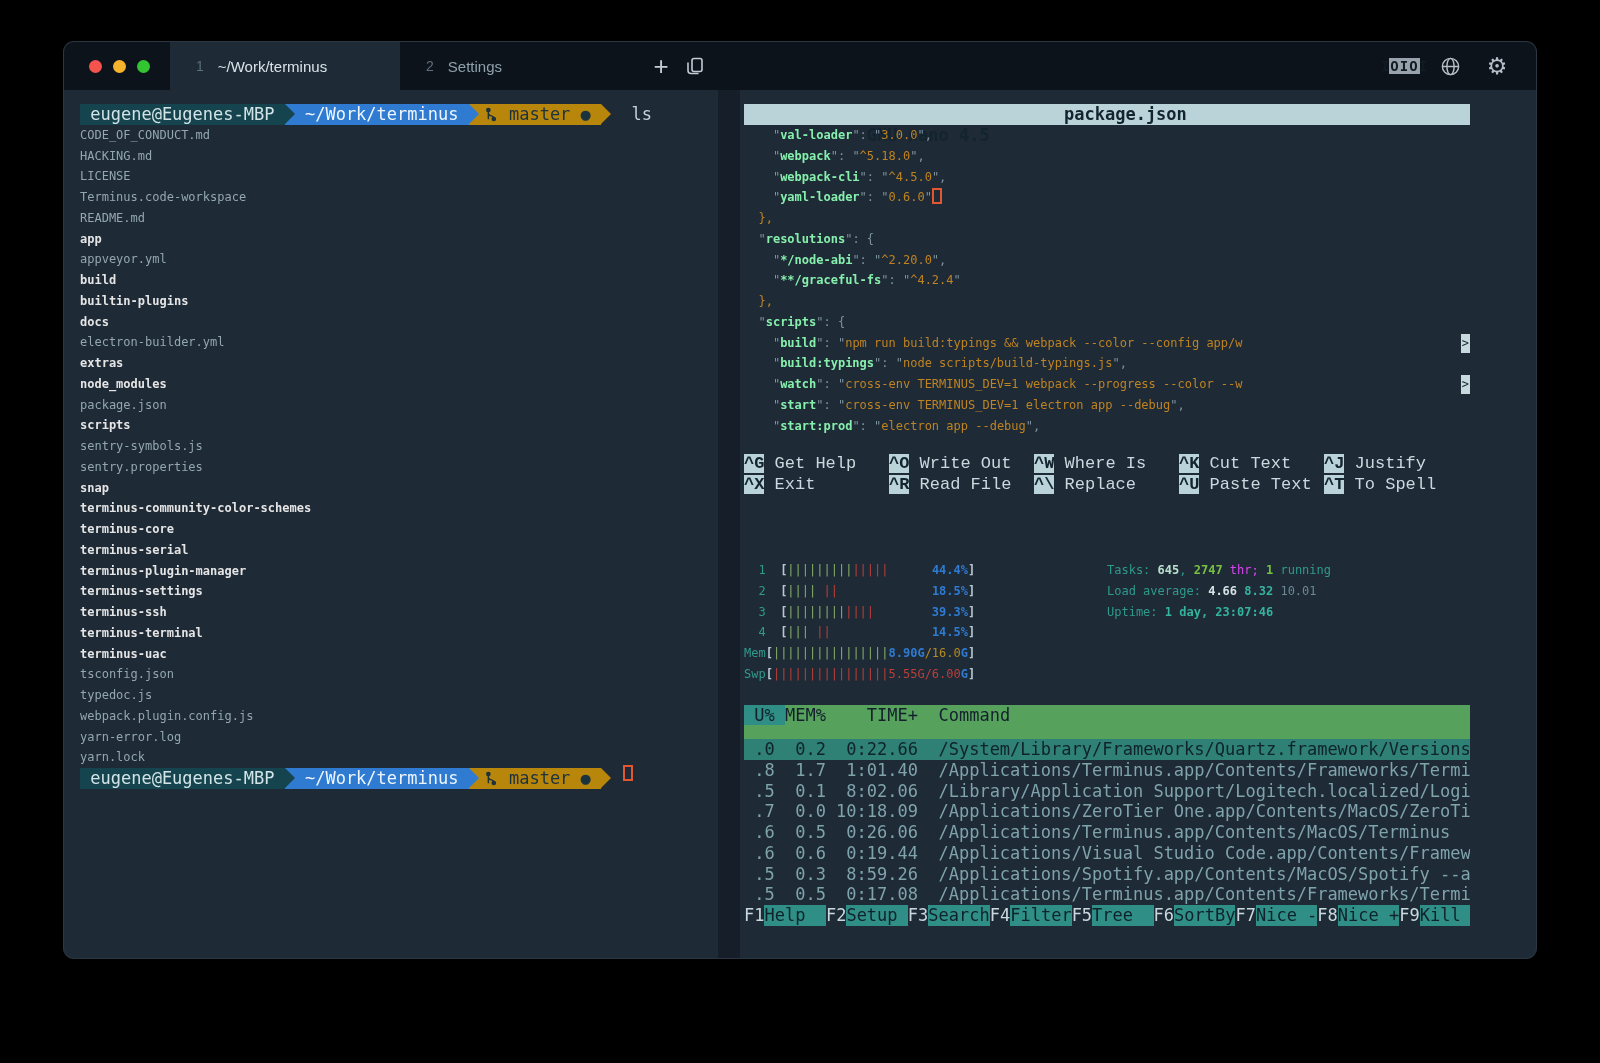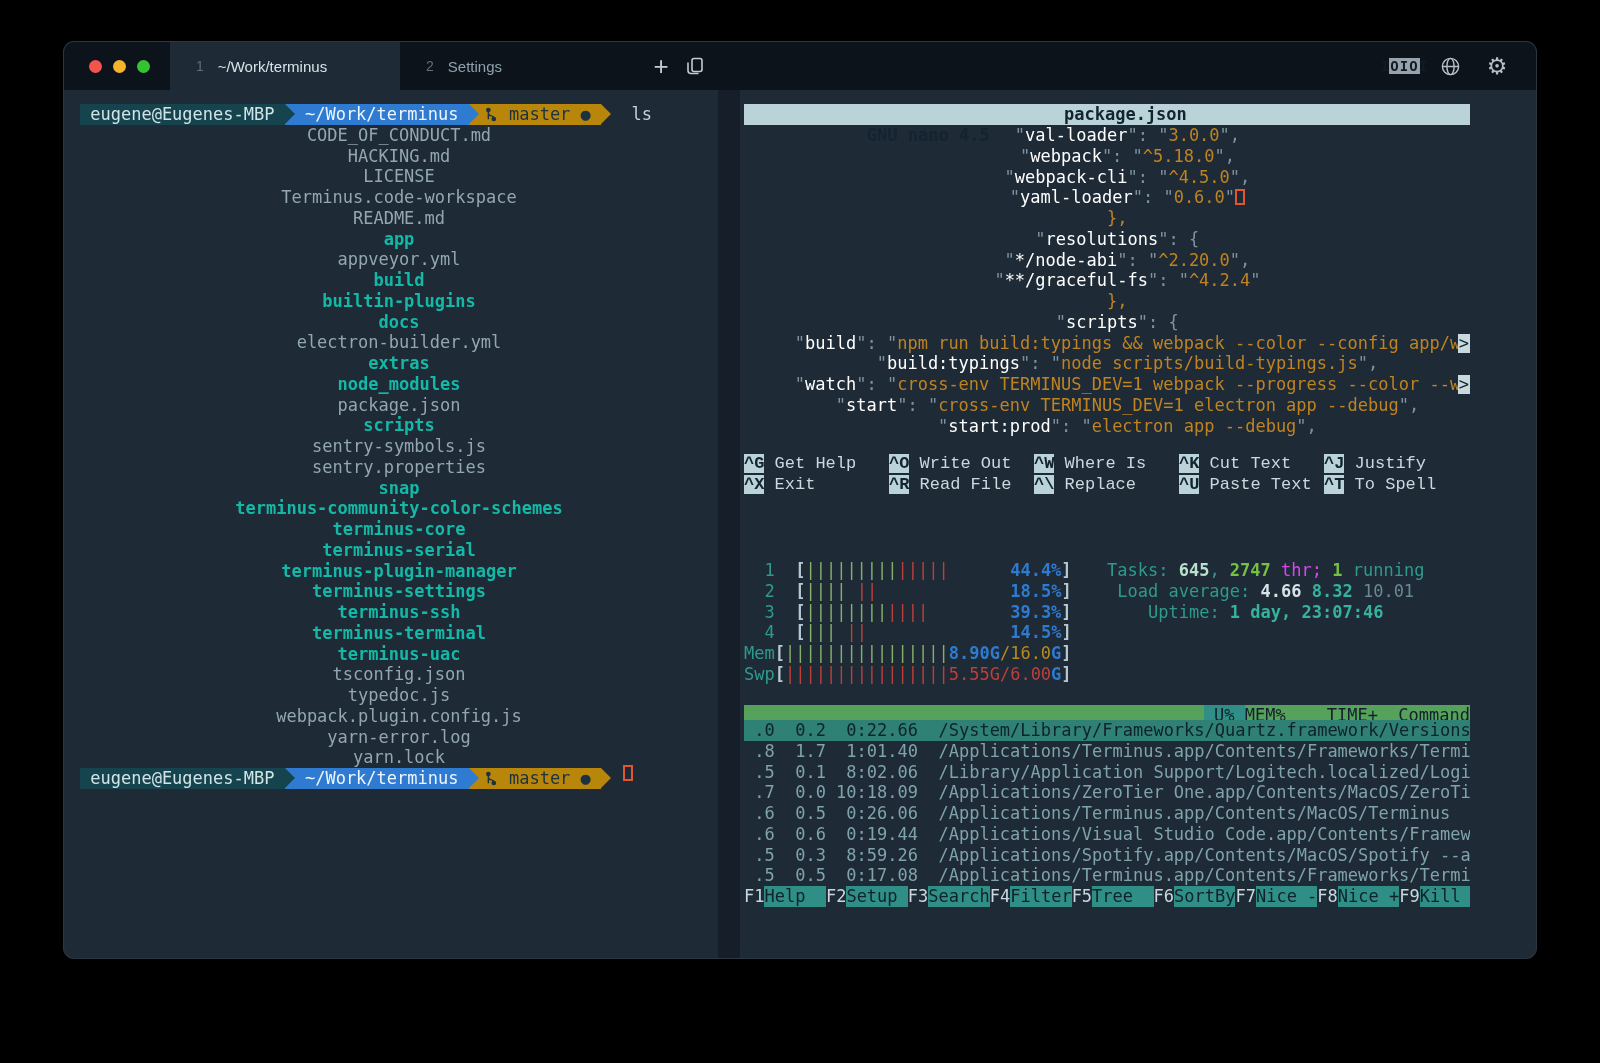--- a/index.html
+++ b/index.html
@@ -30,44 +30,44 @@
     font-family:"DejaVu Sans Mono",monospace; }
   .gear-glyph { font-size:23px; color:#b6bfc7; font-family:"DejaVu Sans",sans-serif; line-height:1; }
 
   
   .content { position:absolute; top:48px; left:0; right:0; bottom:0; display:flex; }
   .pane-left { width:654px; height:100%; overflow:hidden; padding:14px 0 0 16px; }
   .pane-divider { width:22px; height:100%; background:#151e29; }
   .pane-right { position:relative; flex:1; height:100%; overflow:hidden; }
   .right-content { position:absolute; left:4px; top:0; width:726px; height:100%; }
 
-  .t-line { height:20.75px; line-height:20.75px; font-size:17px; white-space:pre; color:#9fb3bd;text-align:center; }
+  .t-line { height:20.75px; line-height:20.75px; font-size:12px; white-space:pre; color:#9fb3bd; }
   .c-file { color:#93a7b0; }
-  .c-dir  { color:#14b8a6; font-weight:bold; }
+  .c-dir  { color:#e5e5e5; font-weight:bold; }
 
   
   .prompt-line { display:flex; height:20.75px; font-size:17px; line-height:20.75px; }
   .pl-seg { white-space:pre; display:flex; align-items:center; }
   .pl-arrow { display:inline-block; width:10px; height:20.75px; }
   .pl-tri { display:block; width:0; height:0;
             border-top:10.4px solid transparent; border-bottom:10.4px solid transparent;
             border-left:10px solid; }
   .cmd-text { color:#c3d3da; white-space:pre; line-height:20.75px; }
   .cursor-box { display:inline-block; width:10px; height:16px; border:2px solid #e2572f;
                 vertical-align:middle; margin-top:-3px; }
   .cursor-gap { margin-left:12px; }
 
   
   .nano-header { position:absolute; top:14px; left:0; width:726px; height:21px;
     background:#bad3d8; color:#132430; font-size:17px; line-height:21px; white-space:pre; font-weight:bold; }
   .nano-filename { position:absolute; left:320px; top:0; font-weight:bold; }
   #nano-lines { position:absolute; top:35px; left:0; width:726px; }
   #nano-lines .t-line { position:relative; }
   .c-p { color:#7e93a0; }
-  .c-k { color:#ffffff; font-weight:normal; }
+  .c-k { color:#86efac; font-weight:bold; }
   .c-v { color:#bf8321; }
   .nano-marker { position:absolute; right:0; top:1px; background:#c9dade; color:#132430;
                  padding:0 1px; line-height:19px; }
   #nano-shortcuts { position:absolute; top:364px; left:0; width:740px; }
   .sc-row { display:flex; height:20.75px;font-family:Liberation Mono, monospace; }
   .sc-item { width:145px; font-size:17px; line-height:20.75px; white-space:pre; color:#c9d9de; }
   .inv { background:#bad3d8; color:#132430; font-weight:bold; }
 
   
   #htop-meters { position:absolute; top:470px; left:0; }
@@ -79,22 +79,22 @@
   .c-blu { color:#2e7bd1; font-weight:bold; }
   .c-yel { color:#b58a1f; }
   .c-num1 { color:#b9e0cc; font-weight:bold; }
   .c-num2 { color:#76c141; font-weight:bold; }
   .c-thr { color:#d946ef; }
   .c-wht { color:#d7e2e6; font-weight:bold; }
   .c-tea { color:#35b39e; font-weight:bold; }
   .c-dim { color:#6b8894; }
 
   #proc-table { position:absolute; top:615px; left:0; width:726px; }
-  .proc-header { height:15px; line-height:20.75px; font-size:17px; white-space:pre;
-                 background:#56a25c; color:#14212c; overflow:hidden;text-align:right; }
+  .proc-header { height:34px; line-height:20.75px; font-size:17px; white-space:pre;
+                 background:#56a25c; color:#14212c; overflow:hidden; }
   .hdr-sort { background:#2f8f86; }
   .proc-row { height:20.75px; line-height:20.75px; font-size:17px; white-space:pre;
               color:#7fa3ab; overflow:hidden; }
   .proc-row.selected { background:#2e8174; color:#10222b; }
   .fkey-bar { display:flex; height:20.75px; overflow:hidden; }
   .fk-key { font-size:17px; line-height:20.75px; color:#c9d9de; white-space:pre; }
   .fk-label { font-size:17px; line-height:20.75px; color:#10222b; background:#2f8f86; white-space:pre; }
 
   svg { display:block; }
 </style>

